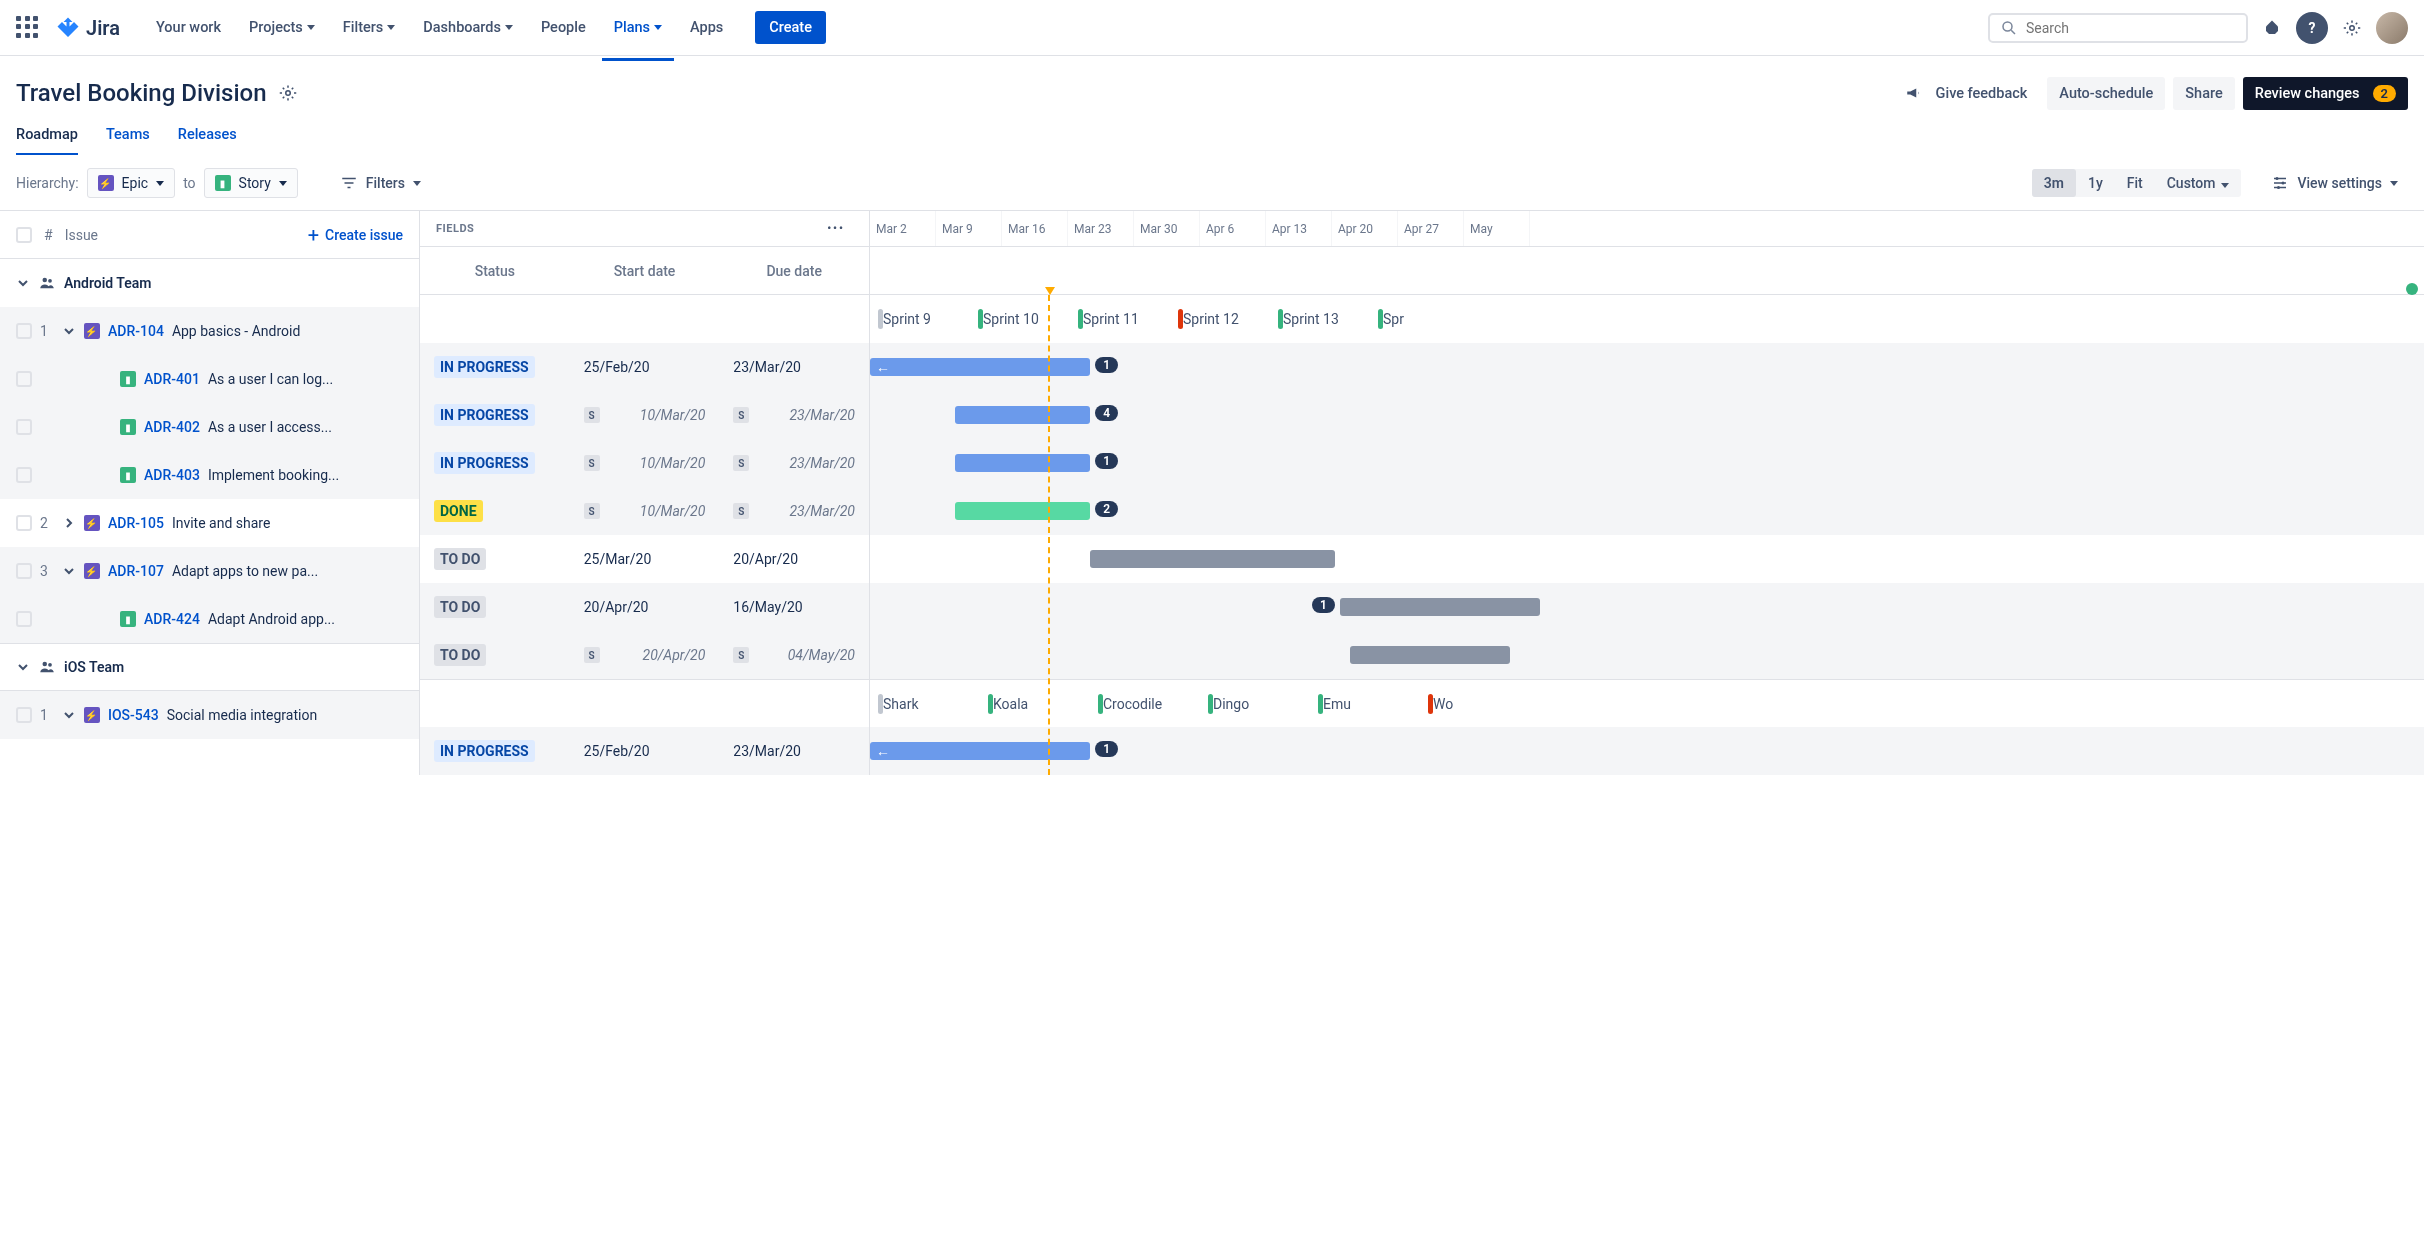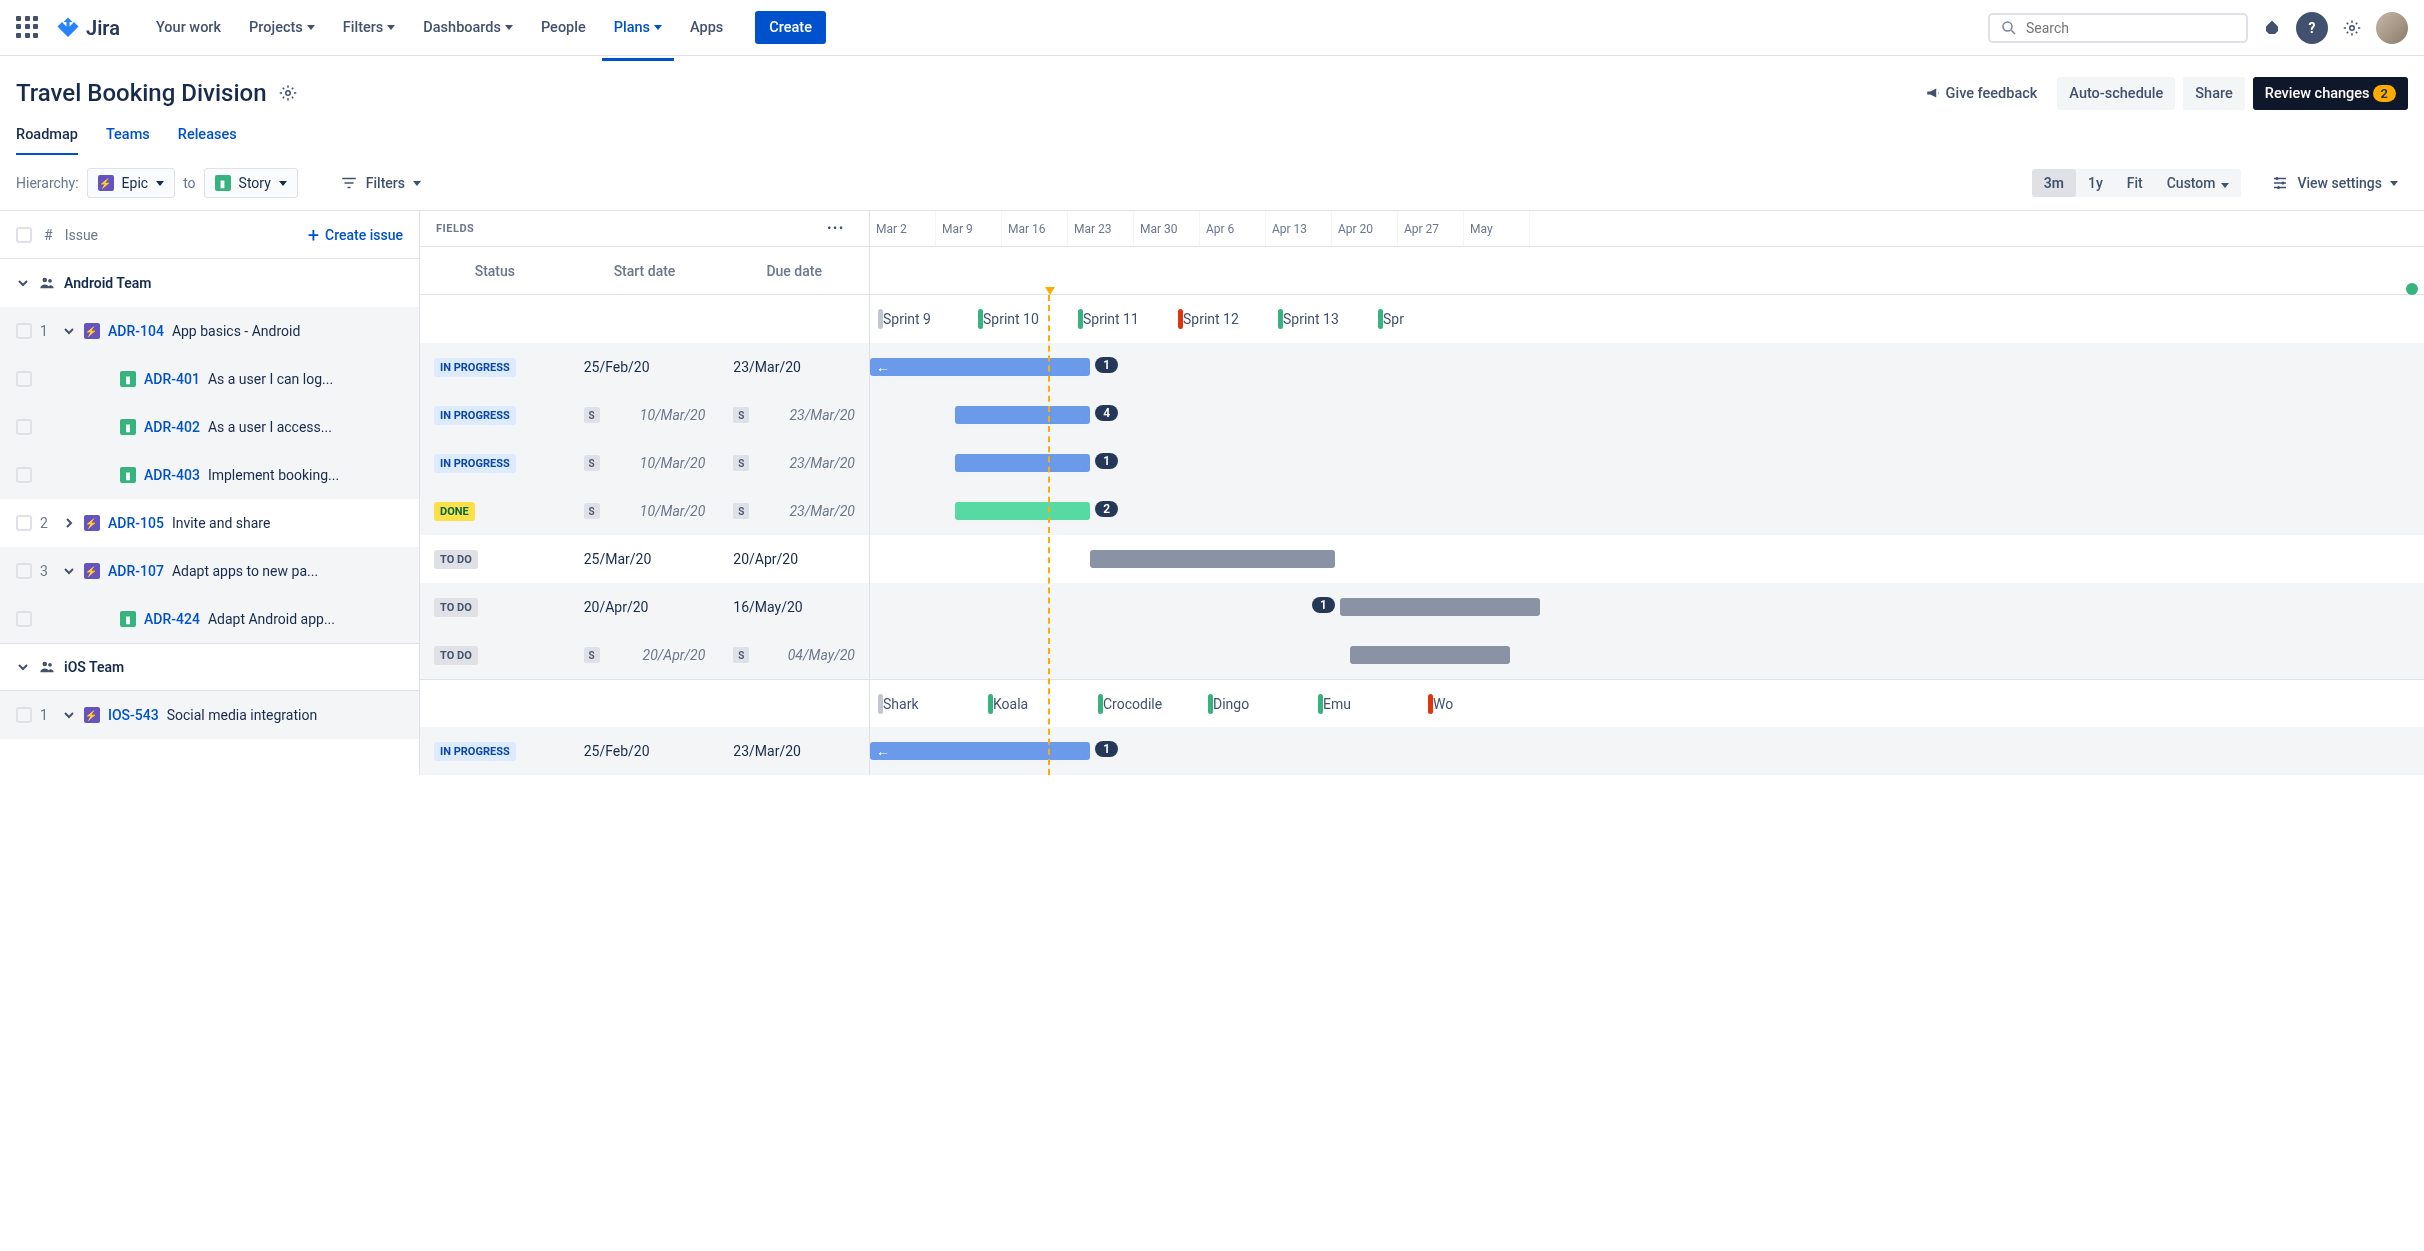--- a/index.html
+++ b/index.html
@@ -18,21 +18,21 @@
 .spacer{flex:1}
 .search{display:flex;align-items:center;border:2px solid #DFE1E6;border-radius:5px;padding:4px 10px;width:260px;color:#7A869A;gap:8px}
 .search input{border:none;outline:none;font-size:14px;flex:1;color:#172B4D}
 .icon-btn{width:32px;height:32px;border-radius:50%;display:flex;align-items:center;justify-content:center;cursor:pointer;color:#42526E}
 .icon-btn.dark{background:#42526E;color:#fff}
 .avatar{width:32px;height:32px;border-radius:50%;background:linear-gradient(135deg,#c8b8a8,#8a7a6a);cursor:pointer}
 .header{display:flex;align-items:center;padding:20px 16px 8px;gap:12px}
 .title{font-size:24px;font-weight:500;color:#172B4D}
 .gear{color:#42526E;cursor:pointer}
 .header-actions{display:flex;gap:8px;margin-left:auto;align-items:center}
-.hact{padding:8px 12px;border-radius:3px;font-size:14.5px;font-weight:500;cursor:pointer;display:flex;align-items:center;gap:3px}
+.hact{padding:8px 12px;border-radius:3px;font-size:14.5px;font-weight:500;cursor:pointer;display:flex;align-items:center;gap:13px}
 .hact.ghost{color:#42526E}
 .hact.soft{background:#F4F5F7;color:#42526E}
 .hact.primary{background:#0f172a;color:#fff}
 .badge-count{background:#FFAB00;color:#172B4D;border-radius:10px;padding:1px 8px;font-size:13px;font-weight:600}
 .tabs{display:flex;gap:28px;padding:0 16px;border-bottom:1px solid #fff}
 .tab{padding:8px 0 12px;font-size:14.5px;font-weight:500;color:#0052CC;cursor:pointer;position:relative}
 .tab.active{color:#172B4D}
 .tab.active::after{content:"";position:absolute;bottom:0;left:0;right:0;height:2px;background:#0052CC}
 .toolbar{display:flex;align-items:center;padding:12px 16px;gap:8px}
 .tlabel{color:#6B778C;font-size:14px}
@@ -59,21 +59,21 @@
 .chk{width:16px;height:16px;border:2px solid #DFE1E6;border-radius:3px;cursor:pointer}
 .rownum{color:#6B778C;width:14px}
 .expand{cursor:pointer;color:#42526E;width:14px;display:flex;justify-content:center}
 .team-ic{color:#42526E}
 .issue-key{color:#0052CC;font-weight:500;cursor:pointer}
 .issue-title{color:#172B4D;white-space:nowrap;overflow:hidden;text-overflow:ellipsis}
 .create-issue{color:#0052CC;font-weight:500;cursor:pointer;margin-left:auto;display:flex;align-items:center;gap:6px}
 .field-row{display:grid;grid-template-columns:1fr 1fr 1fr;height:48px;align-items:center}
 .field-row.alt{background:#F4F5F7}
 .field-row>div{padding:0 14px;display:flex;align-items:center;gap:6px}
-.status-pill{font-size:11px;font-weight:700;padding:3px 6px;border-radius:3px}
+.status-pill{font-size:14px;font-weight:700;padding:3px 6px;border-radius:3px}
 .status-pill.inprogress{background:#DEEBFF;color:#0747A6}
 .status-pill.done{background:#fde047;color:#006644}
 .status-pill.todo{background:#DFE1E6;color:#42526E}
 .date-val{color:#172B4D}
 .date-val.derived{color:#6B778C;font-style:italic}
 .s-badge{width:16px;height:16px;border-radius:2px;background:#DFE1E6;color:#42526E;font-size:10px;font-weight:600;display:flex;align-items:center;justify-content:center}
 .tl-row{height:48px;position:relative;border-bottom:0}
 .tl-row.alt{background:#F4F5F7}
 .sprint-lane{display:flex;height:48px;align-items:center;position:relative}
 .sprint-chip{flex:0 0 132px;display:flex;align-items:center;padding-left:8px}

